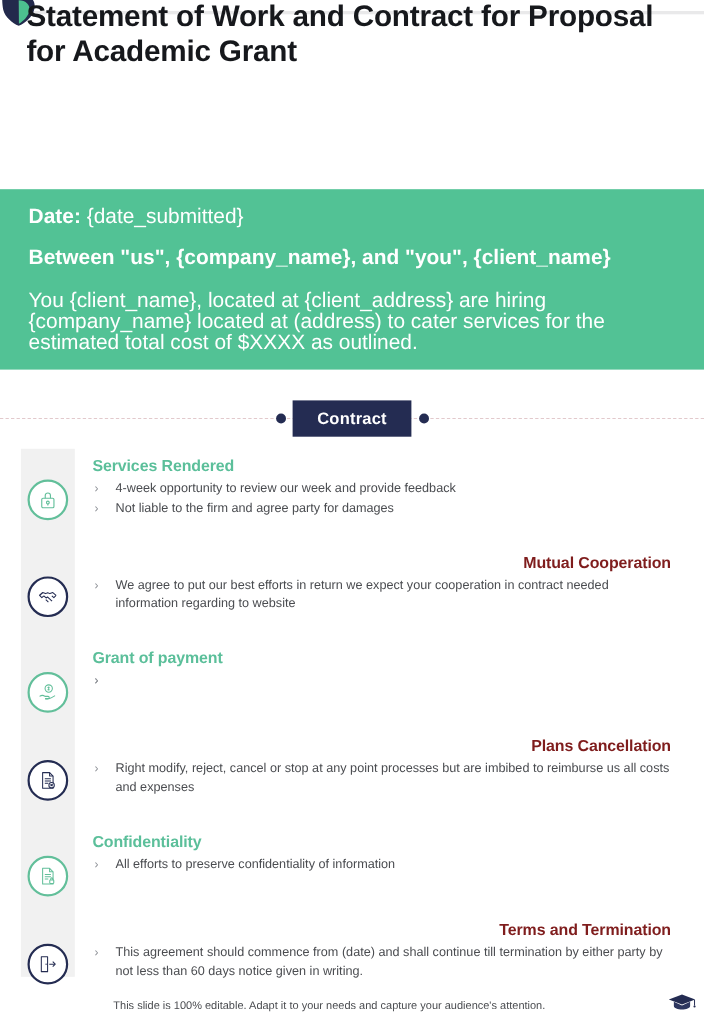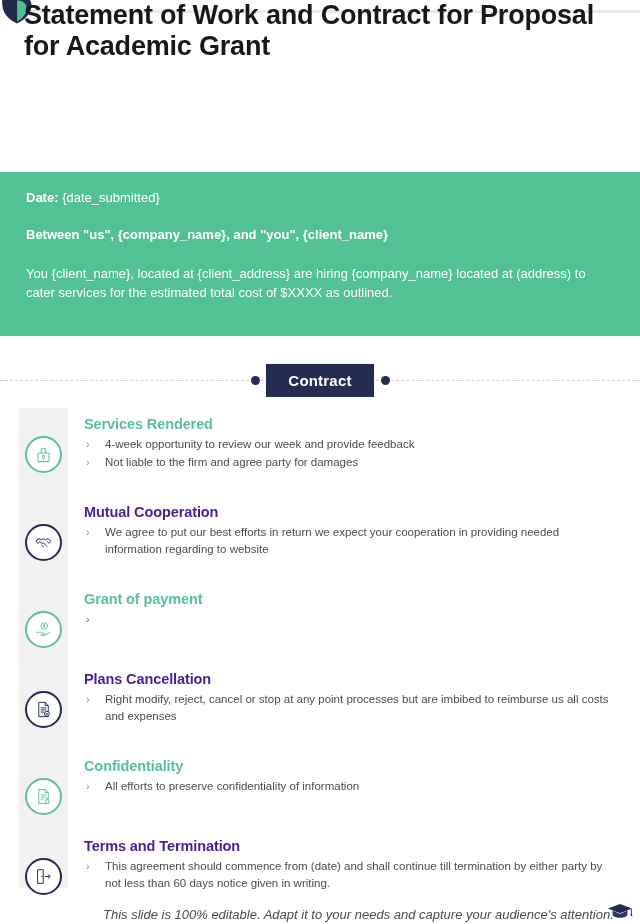--- a/index.html
+++ b/index.html
@@ -67,21 +67,21 @@
     left: 0;
     top: 172px;
     width: 640px;
     height: 164px;
     background: #52c295;
     color: #ffffff;
     box-sizing: border-box;
     padding: 16px 26px 0 26px;
   }
   .agreement-line {
-    font-size: 13px;
+    font-size: 19px;
     line-height: 19px;
     margin: 0 0 18px 0;
     max-width: 578px;
   }
   .agreement-line.block {
     margin-bottom: 0;
     margin-top: 20px;
   }
   .agreement-line b {
     font-weight: bold;
@@ -167,21 +167,21 @@
   .clause-icon.accent-navy  { border: 2px solid #242c52; }
 
   .clause-title {
     font-size: 14.5px;
     font-weight: bold;
     line-height: 20px;
     margin: 18px 0 2px 0;
     letter-spacing: -0.1px;
   }
   .clause-title.accent-green { color: #5bbf9a; }
-  .clause-title.accent-navy  { color: #4c1d95; }
+  .clause-title.accent-navy  { color: #7f1d1d; text-align: right; }
 
   .bullets { margin: 0; padding: 0; list-style: none; }
   .bullet {
     position: relative;
     font-size: 11.5px;
     line-height: 17px;
     color: #4a4c50;
     padding-left: 21px;
     margin: 0 0 1px 0;
   }
@@ -191,24 +191,23 @@
     top: 0;
     color: #8d9096;
     font-size: 11px;
   }
 
   
   .footer-note {
     position: absolute;
     left: 103px;
     top: 909px;
-    font-size: 13px;
+    font-size: 10px;
     line-height: 12px;
     color: #4a4c50;
-    font-style: italic;
   }
   .grad-cap {
     position: absolute;
     left: 607px;
     top: 903px;
     width: 26px;
     height: 18px;
   }
 </style>
 </head>
@@ -281,21 +280,21 @@
           <path d="M6 7.2 l-3.5 3.3 2.6 2.6 2.3-2.2"></path>
           <path d="M21.5 10.5 l-2.6 2.6-2.3-2.2"></path>
           <path d="M7.4 10.9 l2.6 2.5 1.6-1.1 2.4 2.1 1.5 1.4 1.4 1.3"></path>
           <path d="M9.6 15.3 l1.6 1.5 1.4 1.3"></path>
         </svg>
       </div>
       <div class="clause-title accent-navy">Mutual Cooperation</div>
       <ul class="bullets">
         <li class="bullet">
           <span class="bullet-chevron">›</span>
-          <span>We agree to put our best efforts in return we expect your cooperation in providing needed information regarding to website</span>
+          <span>We agree to put our best efforts in return we expect your cooperation in contract needed information regarding to website</span>
         </li>
       </ul>
     </div>
 
     <div class="clause">
       <div class="clause-icon accent-green">
         <svg viewBox="0 0 24 24" width="19" height="19" fill="none" stroke="#62bf9a" stroke-width="1.2" stroke-linejoin="round">
           <circle cx="13" cy="7.5" r="4.2"></circle>
           <path d="M13 5.3 v4.4 M11.6 6.2 h2.4 M11.6 8.8 h2.4"></path>
           <path d="M2.5 16.5 c2.4-1.6 4.6-1.3 6.2 0 h3.6 a1.3 1.3 0 0 1 0 2.6 H9"></path>

